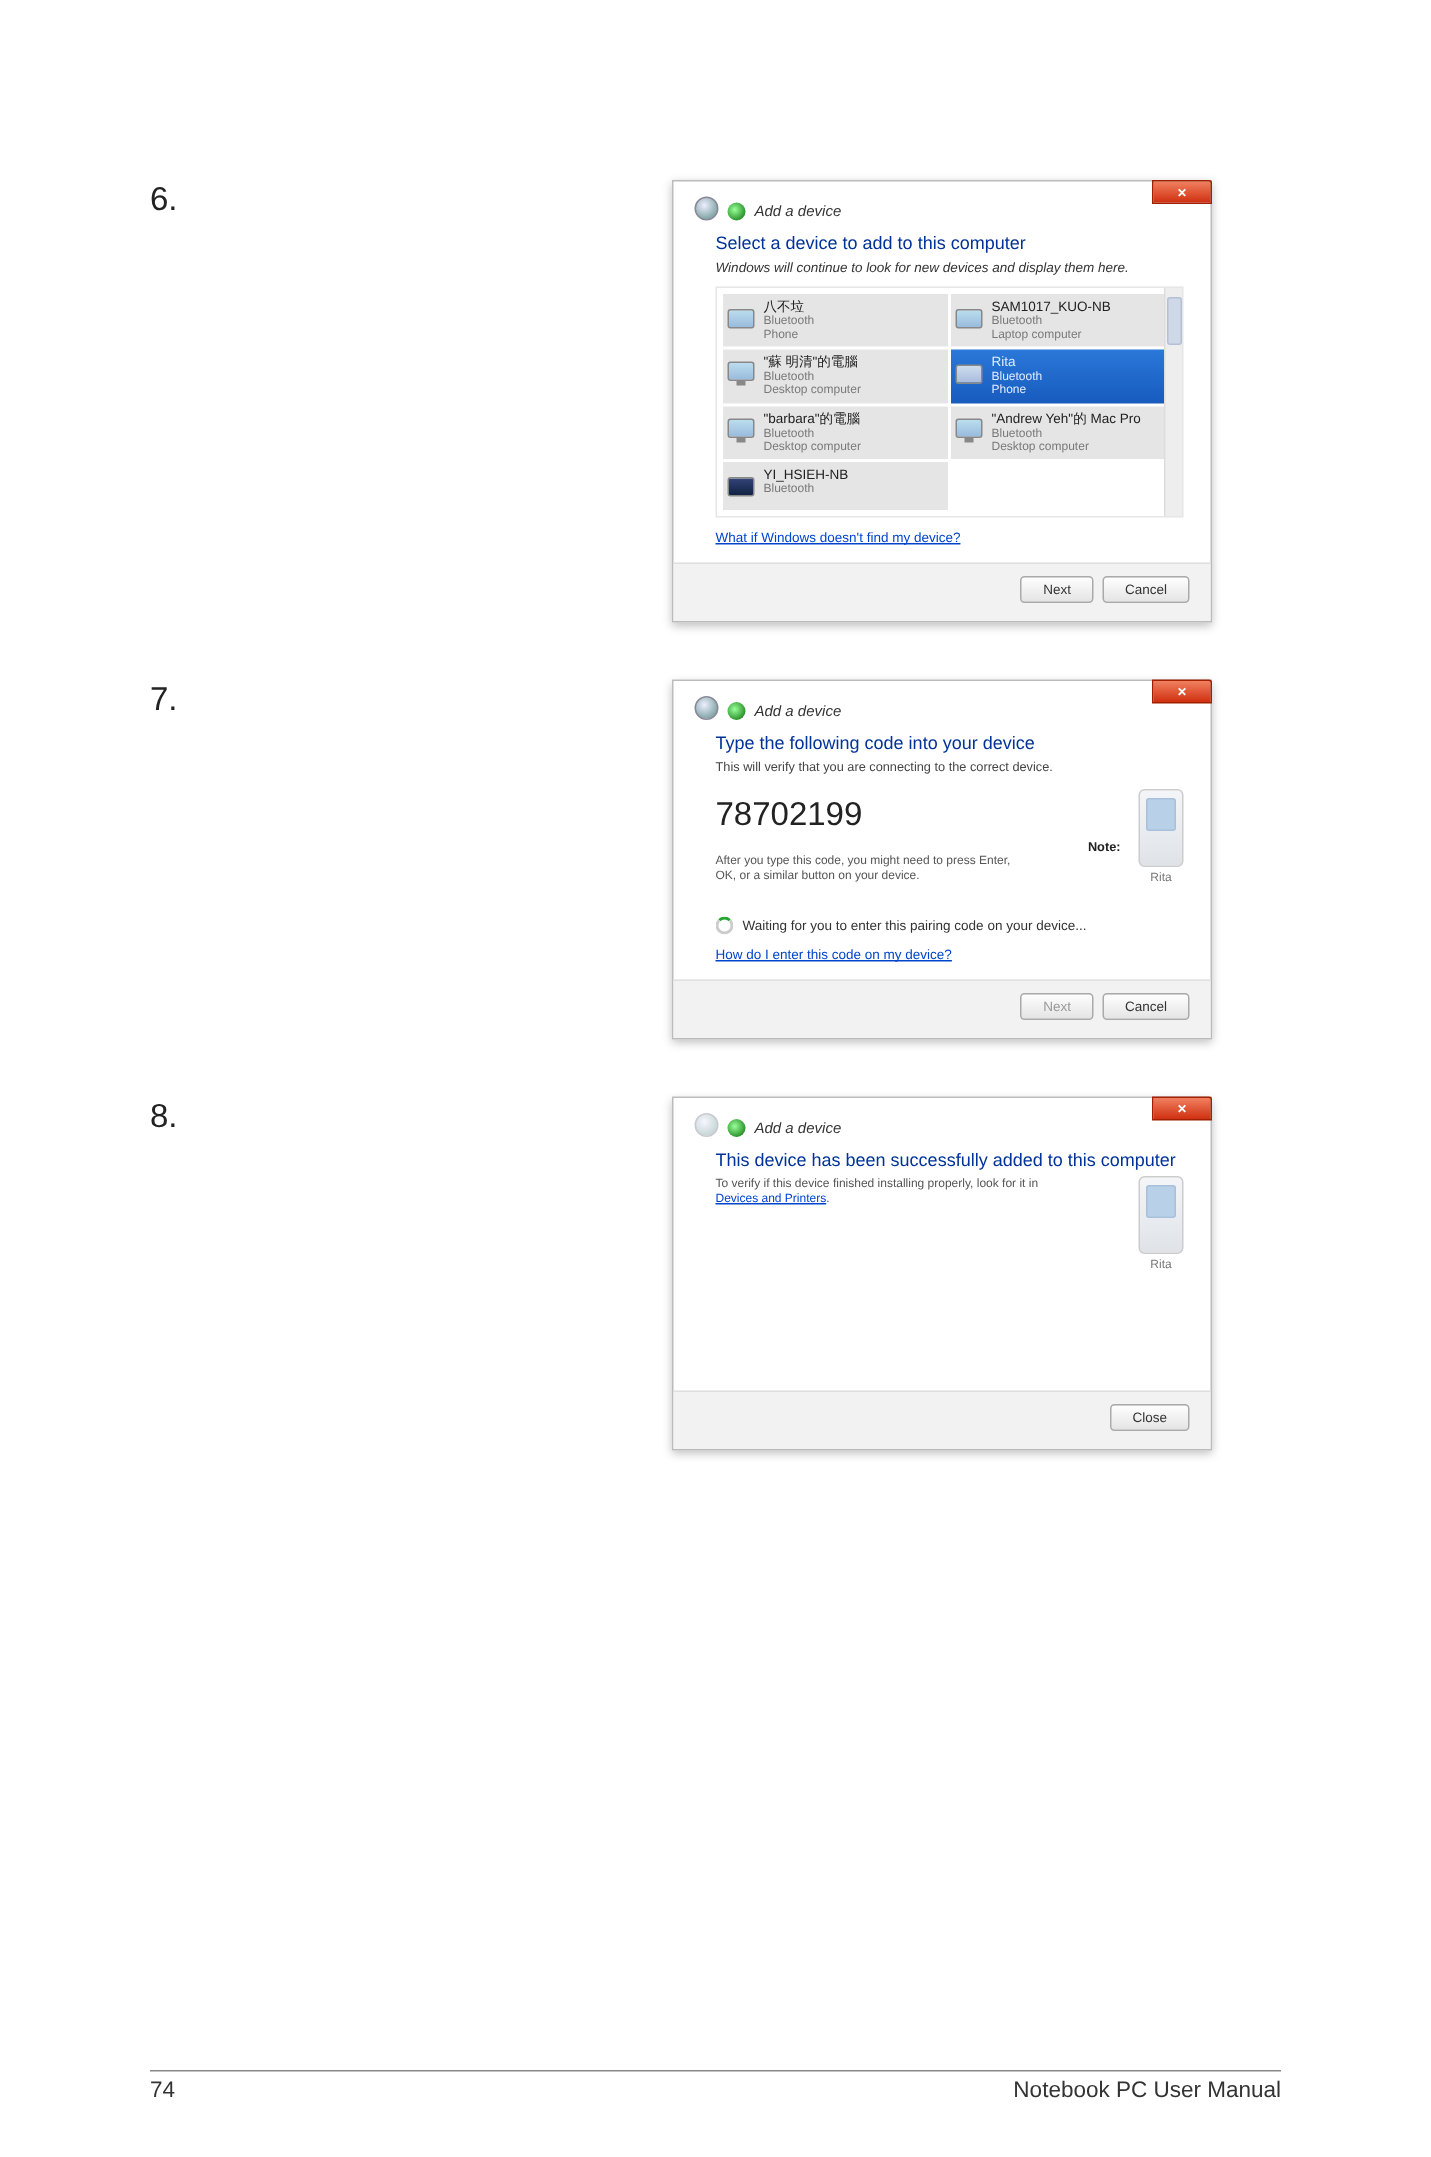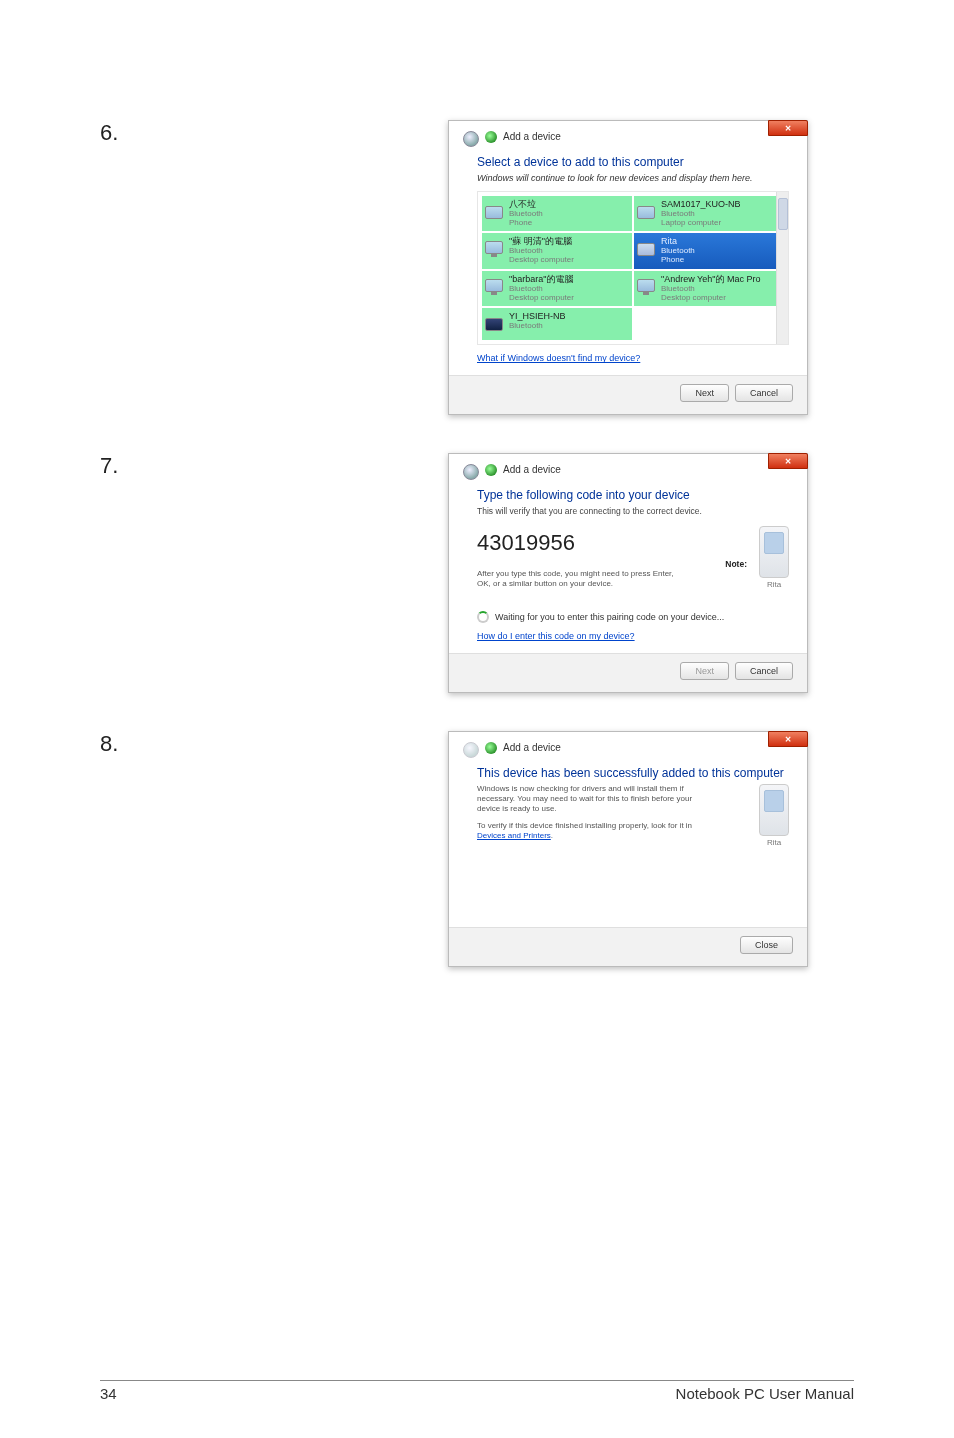--- a/index.html
+++ b/index.html
@@ -30,21 +30,21 @@
       position: absolute; top: -1px; right: -1px;
       width: 40px; height: 16px;
       background: linear-gradient(#f08060,#d03010);
       border: 1px solid #a02000;
       border-radius: 0 2px 0 0;
       display:flex; align-items:center; justify-content:center;
       color:#fff; font-size:8px; font-weight:700;
     }
     .dlg-head {
       padding: 10px 14px 4px 14px;
-      display:flex; align-items:flex-start; gap:6px;
+      display:flex; align-items:flex-end; gap:6px;font-style:italic;
     }
     .back-circle {
       width: 16px; height: 16px; border-radius: 50%;
       background: radial-gradient(circle at 40% 35%, #eef, #8aa 70%);
       border: 1px solid #889;
     }
     .app-icon {
       width: 12px; height: 12px; display:inline-block;
       background: radial-gradient(circle at 40% 40%, #9f9, #060);
       border-radius:50%;
@@ -58,21 +58,21 @@
     .device-grid {
       border: 1px solid #e6e6e6;
       display:grid; grid-template-columns: 1fr 1fr;
       gap: 2px; padding:4px;
       background:#fff;
       position:relative;
     }
     .dev-card {
       display:flex; gap:6px; align-items:flex-start;
       padding:4px 3px;
-      background:#86efac;
+      background:#e5e5e5;
     }
     .dev-card.sel {
       background: linear-gradient(180deg,#2a78d9,#175bbd);
       color:#fff;
     }
     .dev-icon { width:18px; height:24px; display:flex; align-items:center; justify-content:center; flex-shrink:0; }
     .monitor{ width:18px; height:13px; border:1px solid #888; border-radius:2px; background:linear-gradient(#bde,#9bd);}
     .monitor-stand{width:6px;height:3px;background:#888;margin:0 auto;}
     .dev-labels div { line-height:1.1; font-size:8px; color:#7a7a7a;}
     .dev-labels .dn{ font-size:9px; color:#222; }
@@ -227,21 +227,21 @@
         <div class="dlg-head">
           <span class="back-circle"></span>
           <span class="app-icon"></span>
           <span class="dlg-title">Add a device</span>
         </div>
         <div class="dlg-body">
           <div class="dlg-h1">Type the following code into your device</div>
           <div class="dlg-sub2">This will verify that you are connecting to the correct device.</div>
           <div class="step2-row">
             <div style="flex:1">
-              <div class="code-big">43019956</div>
+              <div class="code-big">78702199</div>
               <div class="note-lbl">Note:</div>
               <div class="note-txt">After you type this code, you might need to press Enter, OK, or a similar button on your device.</div>
             </div>
             <div class="phone-wrap">
               <div class="phone"></div>
               <div class="phone-cap">Rita</div>
             </div>
           </div>
           <div class="wait-row">
             <div class="spinner"></div>
@@ -266,21 +266,20 @@
         <div class="dialog-chrome">✕</div>
         <div class="dlg-head">
           <span class="back-circle" style="opacity:.45"></span>
           <span class="app-icon"></span>
           <span class="dlg-title">Add a device</span>
         </div>
         <div class="dlg-body">
           <div class="dlg-h1">This device has been successfully added to this computer</div>
           <div class="step2-row">
             <div style="flex:1">
-              <div class="note-txt" style="max-width:220px;margin-bottom:8px;">Windows is now checking for drivers and will install them if necessary. You may need to wait for this to finish before your device is ready to use.</div>
               <div class="note-txt" style="max-width:220px;">
                 <span>To verify if this device finished installing properly, look for it in </span><span class="link" style="margin:0;font-size:8px;">Devices and Printers</span><span>.</span>
               </div>
             </div>
             <div class="phone-wrap">
               <div class="phone"></div>
               <div class="phone-cap">Rita</div>
             </div>
           </div>
           <div style="height:70px"></div>
@@ -288,15 +287,15 @@
         <div class="dlg-foot">
           <button class="btn">Close</button>
         </div>
       </div>
     </div>
   </div>
 
 </div>
 
 <div class="page-footer">
-  <span>34</span>
+  <span>74</span>
   <span>Notebook PC User Manual</span>
 </div>
 
 </body></html>

